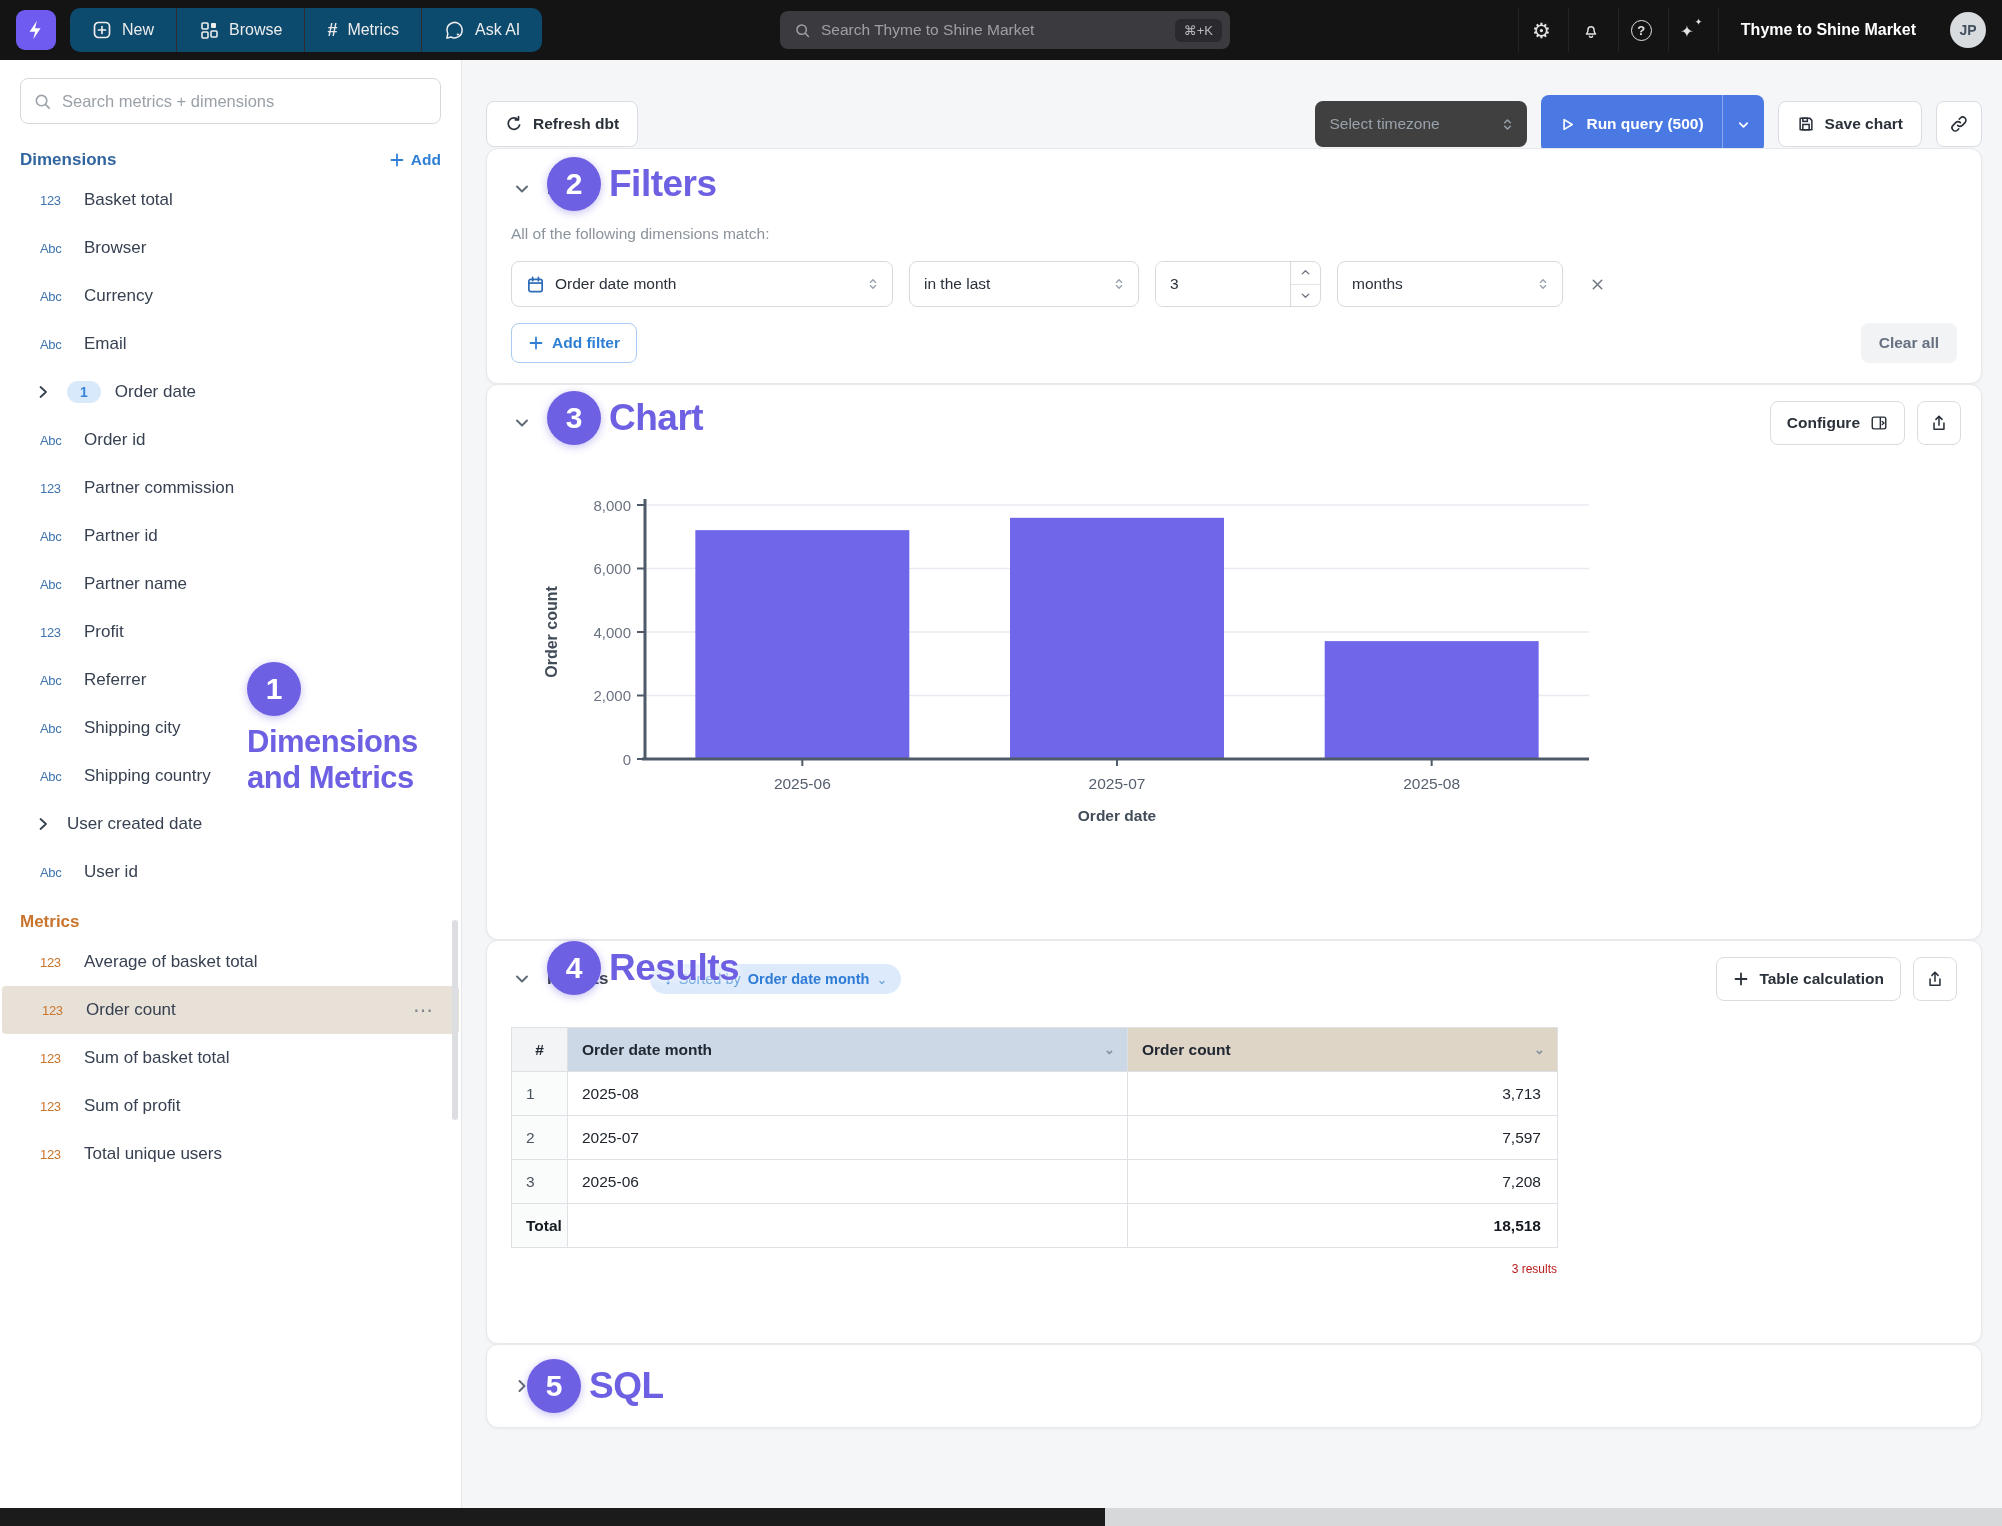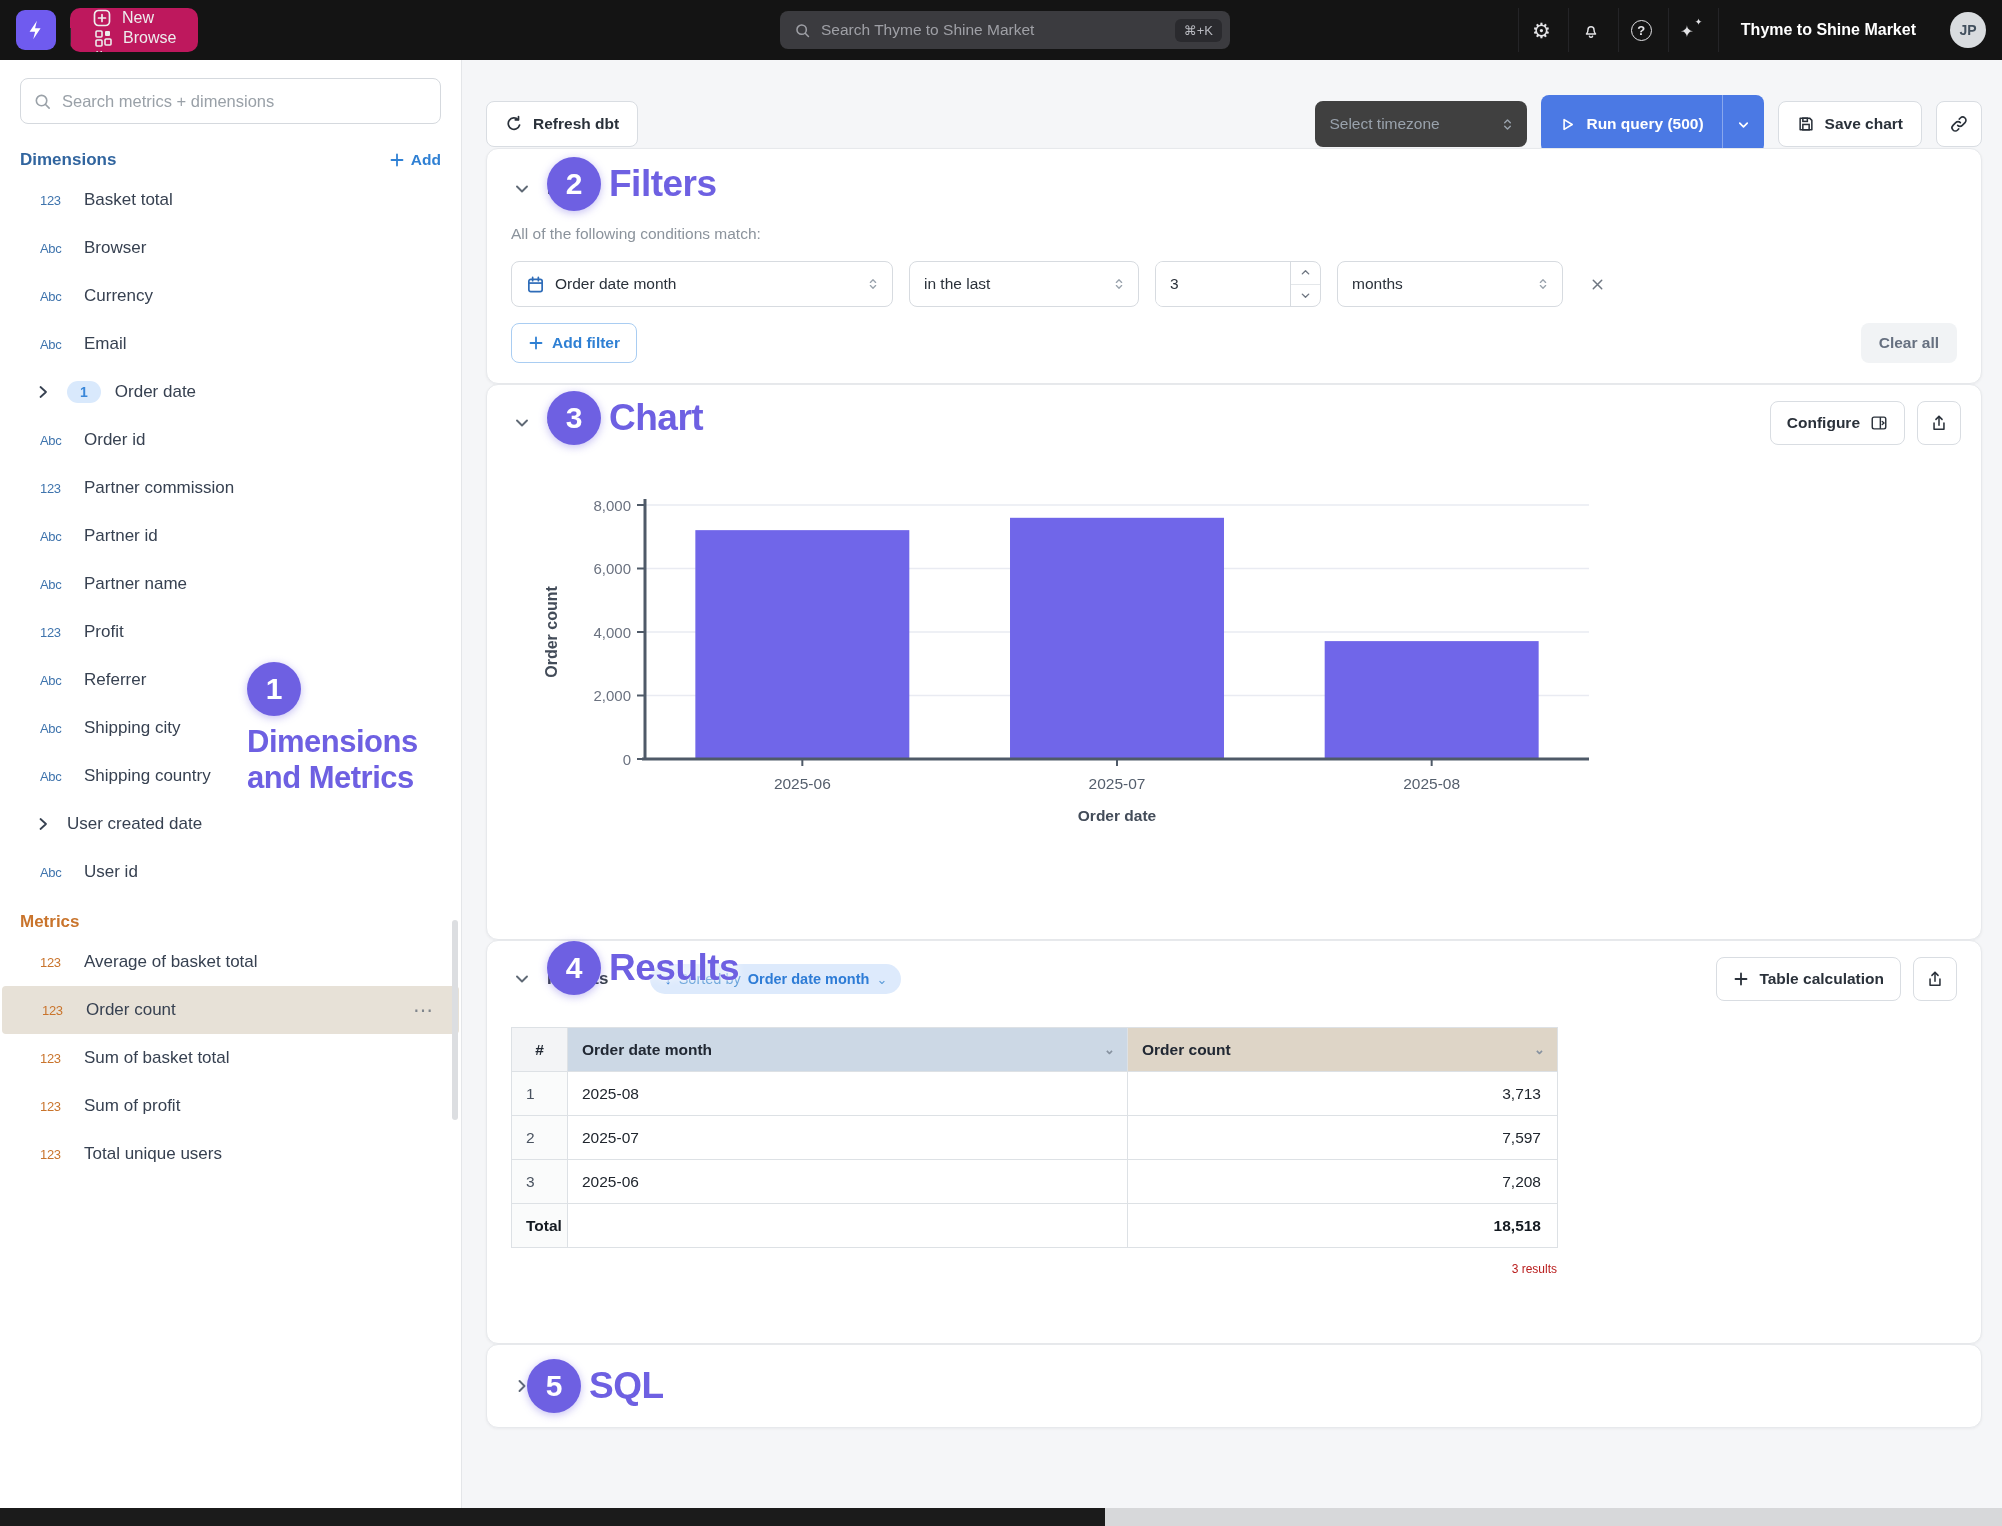--- a/index.html
+++ b/index.html
@@ -3,21 +3,21 @@
 <meta charset="utf-8">
 <style>
   * { margin:0; padding:0; box-sizing:border-box; }
   html,body { background:#2a2a2a; }
   body { font-family:"Liberation Sans", sans-serif; }
   .screen { position:relative; width:2002px; height:1526px; background:#f5f6f8; overflow:hidden; }
 
   
   .navbar { position:relative; height:60px; background:#141414; display:flex; align-items:center; padding:0 16px; gap:14px; }
   .logo { width:40px; height:40px; border-radius:9px; background:#6f5bef; display:flex; align-items:center; justify-content:center; flex:0 0 auto; cursor:pointer; }
-  .nav-group { display:flex; height:44px; background:#be185d; border-radius:10px; overflow:hidden;flex-direction:column; }
+  .nav-group { display:flex; height:44px; background:#0c4a6e; border-radius:10px; overflow:hidden; }
   .nav-item { display:flex; align-items:center; gap:10px; padding:0 22px; color:#ededed; font-size:16px; cursor:pointer; border-left:1px solid #2e2e31; }
   .nav-item:first-child { border-left:none; }
   .nav-item svg { display:block; }
   .hash-glyph { font-size:18px; font-weight:600; color:#e6e6e9; }
   .nav-search { position:absolute; left:780px; top:11px; width:450px; height:38px; background:#3b3b3f; border-radius:8px; display:flex; align-items:center; padding:0 8px 0 14px; gap:10px; cursor:text; }
   .nav-search .ph { color:#9fa0a6; font-size:15.5px; flex:1; white-space:nowrap; overflow:hidden; }
   .kbd { background:#2a2a2e; color:#b9bac0; font-size:13px; border-radius:6px; padding:4px 9px; }
   .nav-right { margin-left:auto; display:flex; align-items:center; gap:4px; }
   .icon-btn-dark { width:46px; height:44px; display:flex; align-items:center; justify-content:center; color:#e3e3e6; cursor:pointer; border-left:1px solid #242427; }
   .gear-glyph { font-size:21px; line-height:1; }
@@ -388,21 +388,21 @@
             <svg class="ico" width="20" height="20" viewBox="0 0 20 20">
                 <path d="M5 7.5 10 12.5l5-5" fill="none" stroke="#5f6975" stroke-width="1.9" stroke-linecap="round" stroke-linejoin="round"></path>
               </svg>
           </span>
           <span class="card-title">Filters</span>
           <div class="anno anno-header">
             <span class="anno-circle">2</span>
             <span class="anno-label">Filters</span>
           </div>
         </div>
-        <div class="condition-text">All of the following conditions match:</div>
+        <div class="condition-text">All of the following dimensions match:</div>
         <div class="filter-row">
           <div class="fselect w-field">
             <span class="lab">
               <svg class="ico" width="19" height="19" viewBox="0 0 20 20">
                   <rect x="3" y="4.5" width="14" height="13" rx="2" fill="none" stroke="#2e6cb8" stroke-width="1.8"></rect>
                   <path d="M3 8.5h14" stroke="#2e6cb8" stroke-width="1.8"></path>
                   <path d="M7 2.5V6M13 2.5V6" stroke="#2e6cb8" stroke-width="1.8" stroke-linecap="round"></path>
                 </svg>
               <span>Order date month</span>
             </span>

